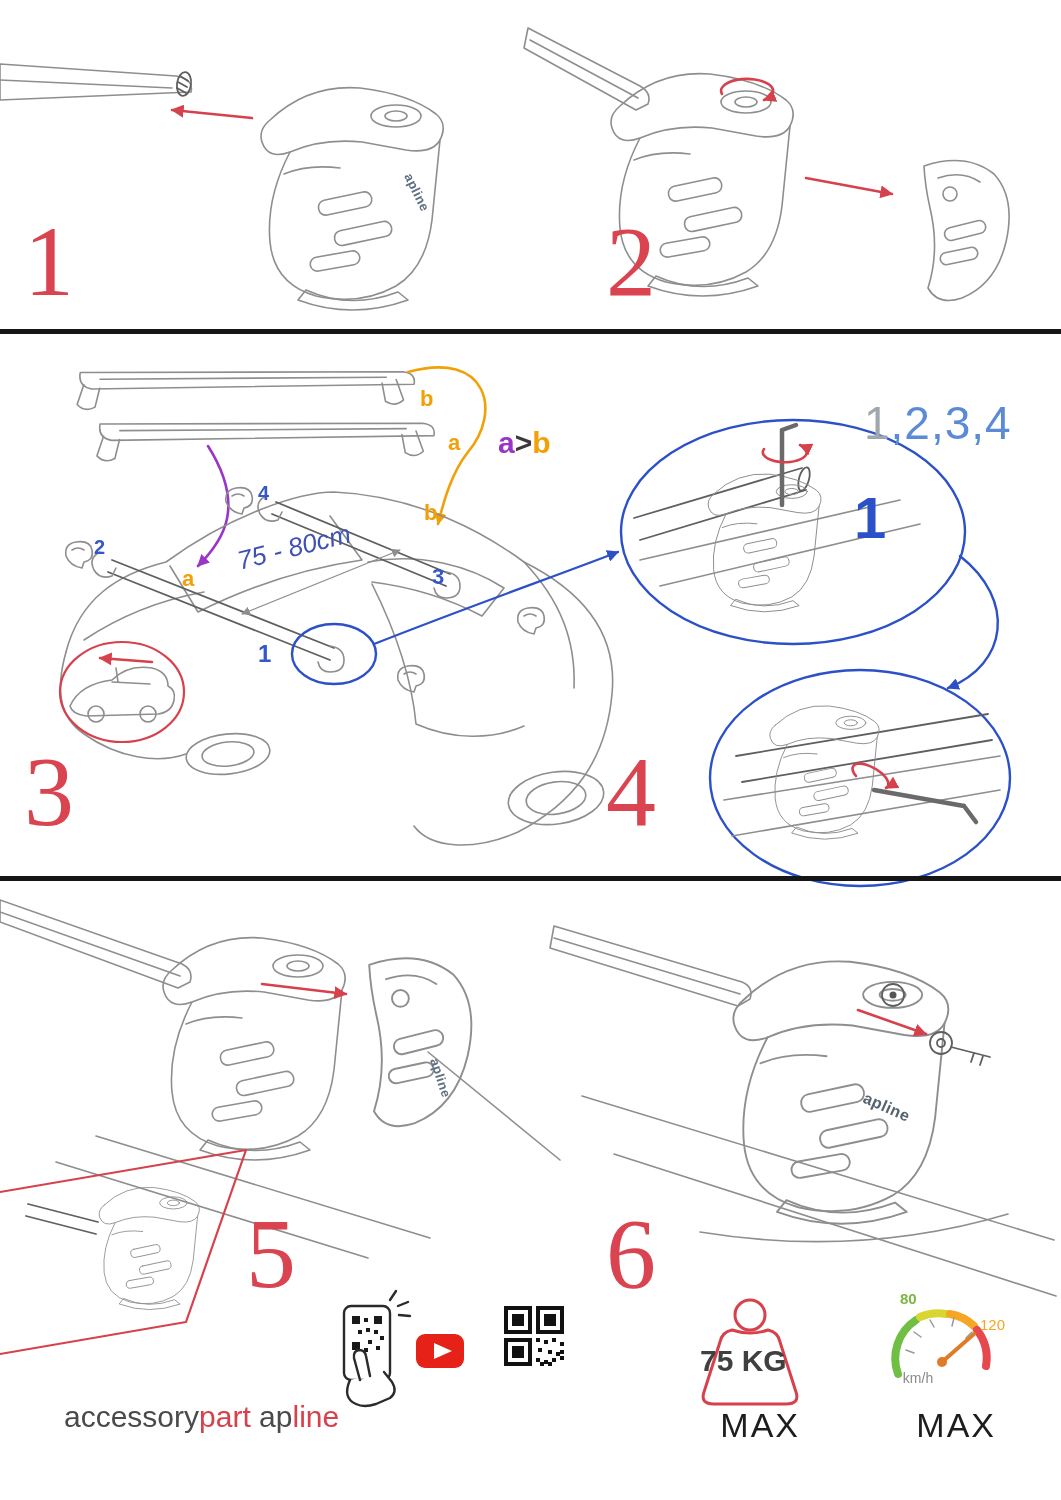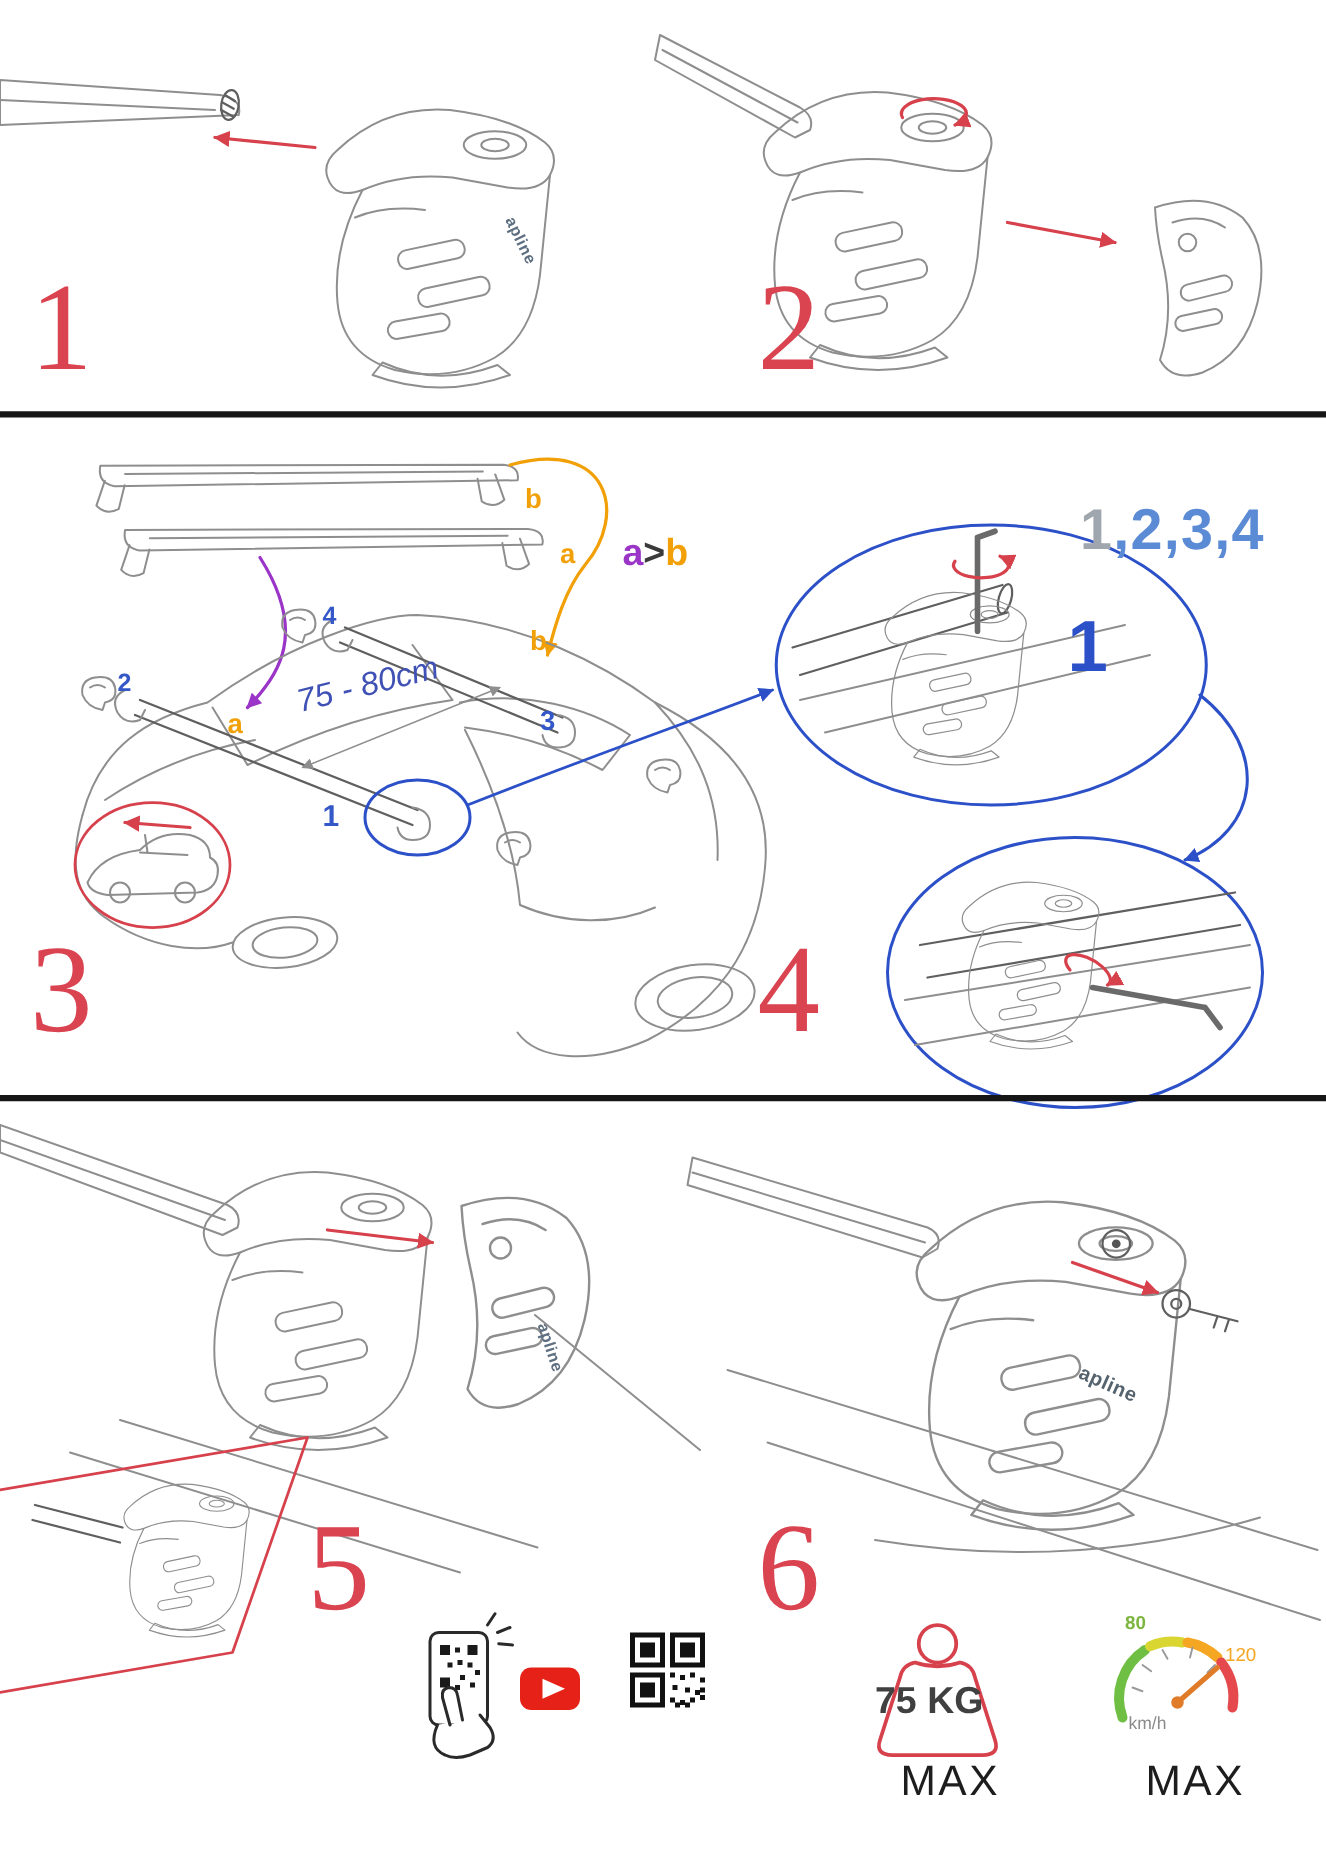--- a/index.html
+++ b/index.html
@@ -2,21 +2,21 @@
 <html><head>
 <meta charset="utf-8">
 <style>
   html,body{margin:0;padding:0;background:#fff;}
   .page{position:relative;width:1061px;height:1500px;background:#fff;overflow:hidden;
         font-family:"Liberation Sans",sans-serif;}
   .art{position:absolute;left:0;top:0;}
   .ov{position:absolute;white-space:nowrap;}
   .divider{position:absolute;left:0;width:1061px;height:5px;background:#161616;}
   .stepnum{font-family:"Liberation Serif",serif;font-size:100px;line-height:1;color:#da4350;}
-  .seq{font-size:46px;font-weight:700;letter-spacing:1px;}
+  .seq{font-size:46px;font-weight:400;letter-spacing:1px;}
   .seq .first{color:#9fa6ad;}
   .seq .rest{color:#5c8bd6;}
   .cmp{font-size:30px;font-weight:700;margin-top:48px;}
   .cmp .a{color:#9a35c8;}
   .cmp .gt{color:#3a3a3a;}
   .cmp .b{color:#f2a007;}
   .callout1{font-size:58px;font-weight:700;color:#2b50c8;}
   .lab{font-weight:700;}
   .lab.orange{color:#f2a007;}
   .lab.blue{color:#3558c9;}
@@ -269,20 +269,23 @@
   <div class="ov lab orange" style="left:420px;top:386px;font-size:22px">b</div>
   <div class="ov lab orange" style="left:448px;top:430px;font-size:22px">a</div>
   <div class="ov lab blue" style="left:258px;top:482px;font-size:20px">4</div>
   <div class="ov lab blue" style="left:94px;top:536px;font-size:20px">2</div>
   <div class="ov lab orange" style="left:424px;top:500px;font-size:22px">b</div>
   <div class="ov lab blue" style="left:432px;top:564px;font-size:22px">3</div>
   <div class="ov lab orange" style="left:182px;top:566px;font-size:22px">a</div>
   <div class="ov lab blue" style="left:258px;top:640px;font-size:24px">1</div>
   <div class="ov dist" style="left:238px;top:546px">75 - 80cm</div>
 
+  <div class="ov brandline" style="left:64px;top:1400px">
+    <span class="dark">accessory</span><span class="red">part</span><span>&nbsp;</span><span class="dark">ap</span><span class="red">line</span>
+  </div>
 
   <div class="ov kg" style="left:700px;top:1344px;width:100px">75 KG</div>
   <div class="ov max" style="left:700px;top:1406px;width:100px">MAX</div>
 
   <div class="ov sp60" style="left:900px;top:1290px">80</div>
   <div class="ov sp120" style="left:980px;top:1316px">120</div>
   <div class="ov kmh" style="left:892px;top:1370px;width:52px">km/h</div>
   <div class="ov max" style="left:896px;top:1406px;width:100px">MAX</div>
 
 </div>

